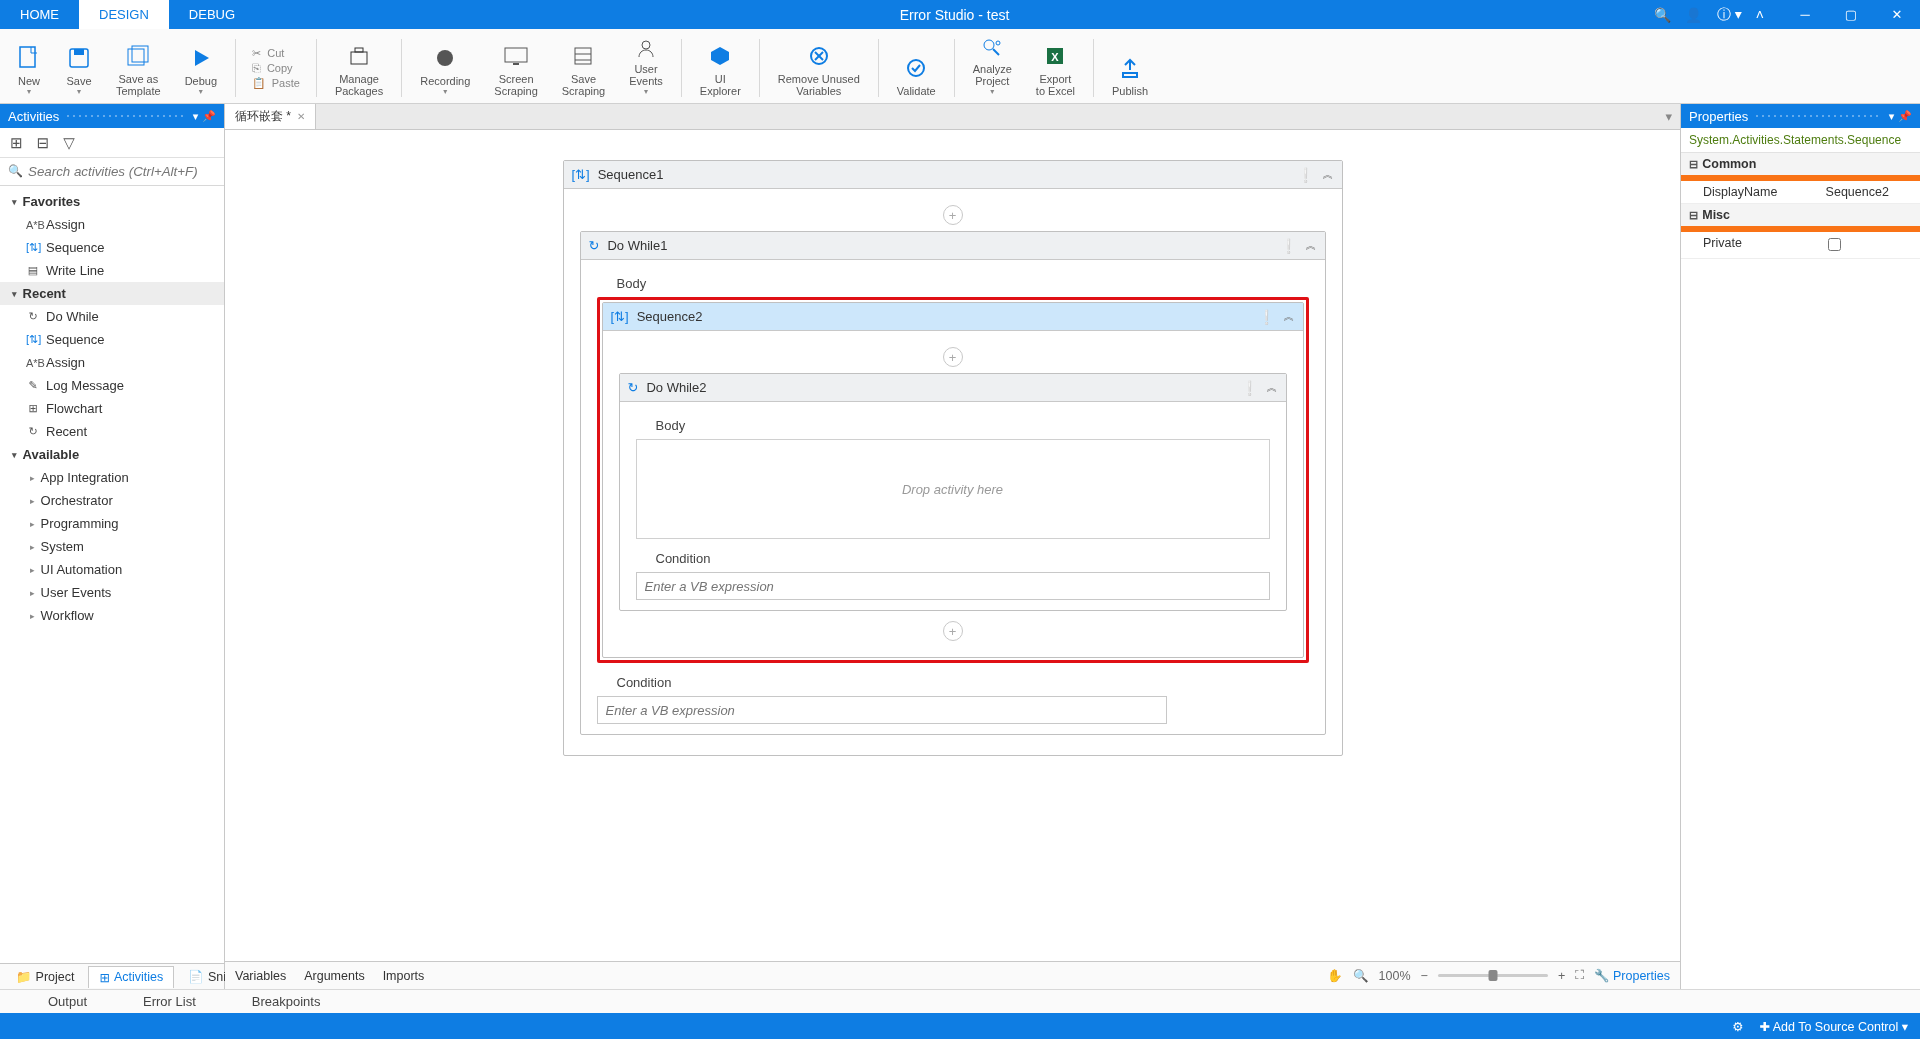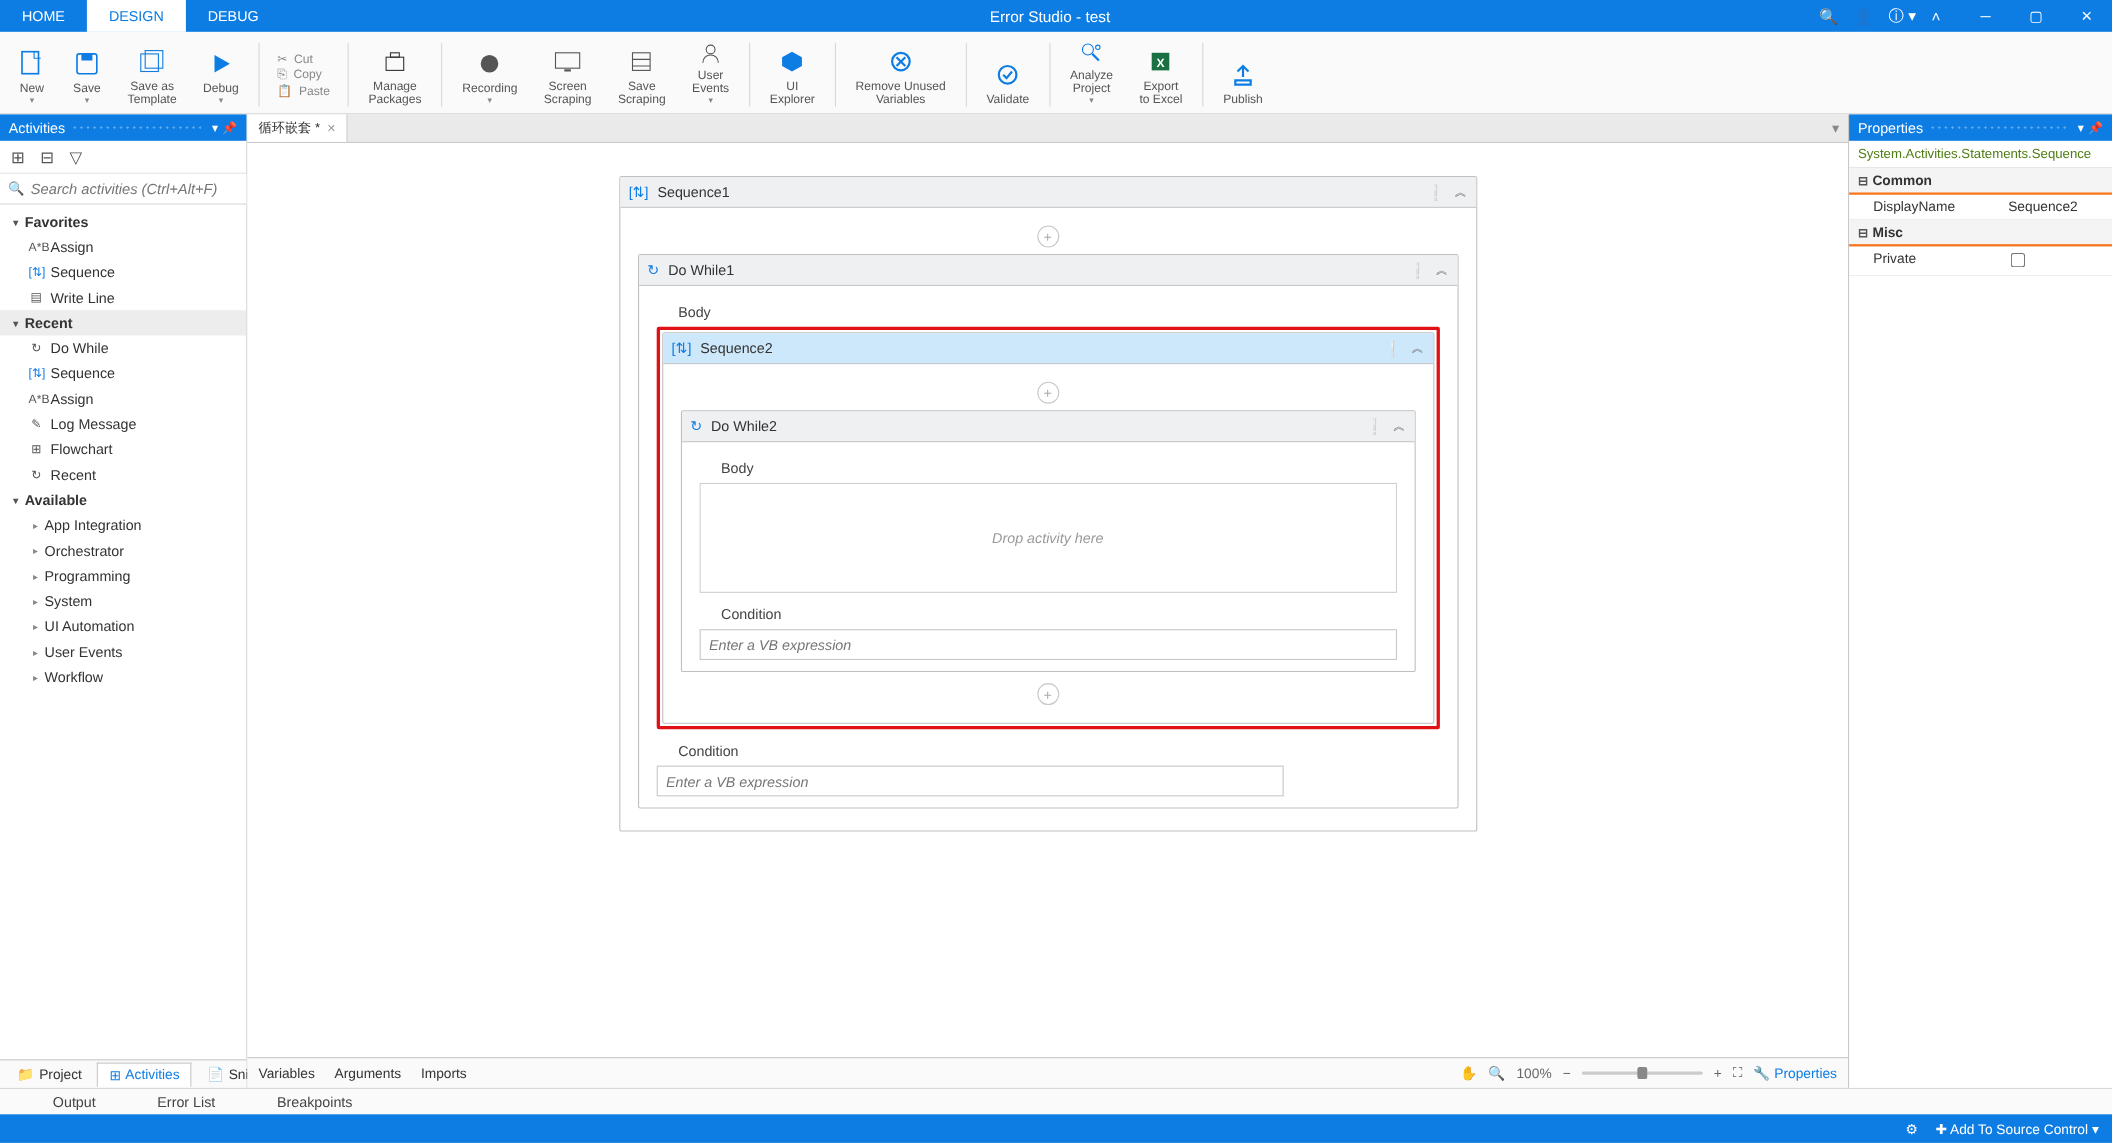--- a/index.html
+++ b/index.html
@@ -71,21 +71,21 @@
 .bottom-strip { height:28px; border-top:1px solid #c8c8c8; background:#fafafa; display:flex; align-items:center; padding:0 10px; gap:18px; font-size:12.5px; color:#333; }
 .bottom-strip .bs { cursor:pointer; display:flex; align-items:center; gap:4px; }
 .zoom-area { margin-left:auto; display:flex; align-items:center; gap:10px; color:#666; }
 .zoom-track { width:110px; height:3px; background:#ccc; border-radius:2px; position:relative; }
 .zoom-track:before { content:""; position:absolute; left:50%; top:-4px; width:9px; height:11px; background:#888; border-radius:2px; transform:translateX(-50%); }
 
 
 .props { width:240px; border-left:1px solid #c8c8c8; display:flex; flex-direction:column; background:#fff; }
 .props-body { flex:1; font-size:12.5px; }
 .props-type { padding:5px 8px; font-size:12px; color:#4d7c0f; border-bottom:1px solid #e2e2e2; }
-.prop-group { padding:4px 8px; font-weight:700; background:#f4f4f4; border-bottom:2px solid #f97316; display:flex; align-items:center; gap:4px; }
+.prop-group { padding:4px 8px; font-weight:700; background:#f4f4f4; border-bottom:6px solid #f97316; display:flex; align-items:center; gap:4px; }
 .prop-group:before { content:"⊟"; font-size:11px; color:#555; }
 .prop-row { display:flex; border-bottom:1px solid #eee; }
 .prop-row .k { width:58%; padding:4px 8px 4px 22px; }
 .prop-row .v { flex:1; padding:4px 6px; }
 .prop-row input[type=checkbox] { margin:2px 0 0 2px; }
 
 
 .footer-tabs { height:26px; border-top:1px solid #c8c8c8; display:flex; align-items:center; background:#fafafa; padding:0 6px; gap:4px; font-size:12.5px; }
 .footer-tabs .ft { padding:3px 10px; cursor:pointer; display:flex; align-items:center; gap:4px; }
 .footer-tabs .ft.active { background:#fff; border:1px solid #c8c8c8; border-bottom:none; color:#0e7de3; }

